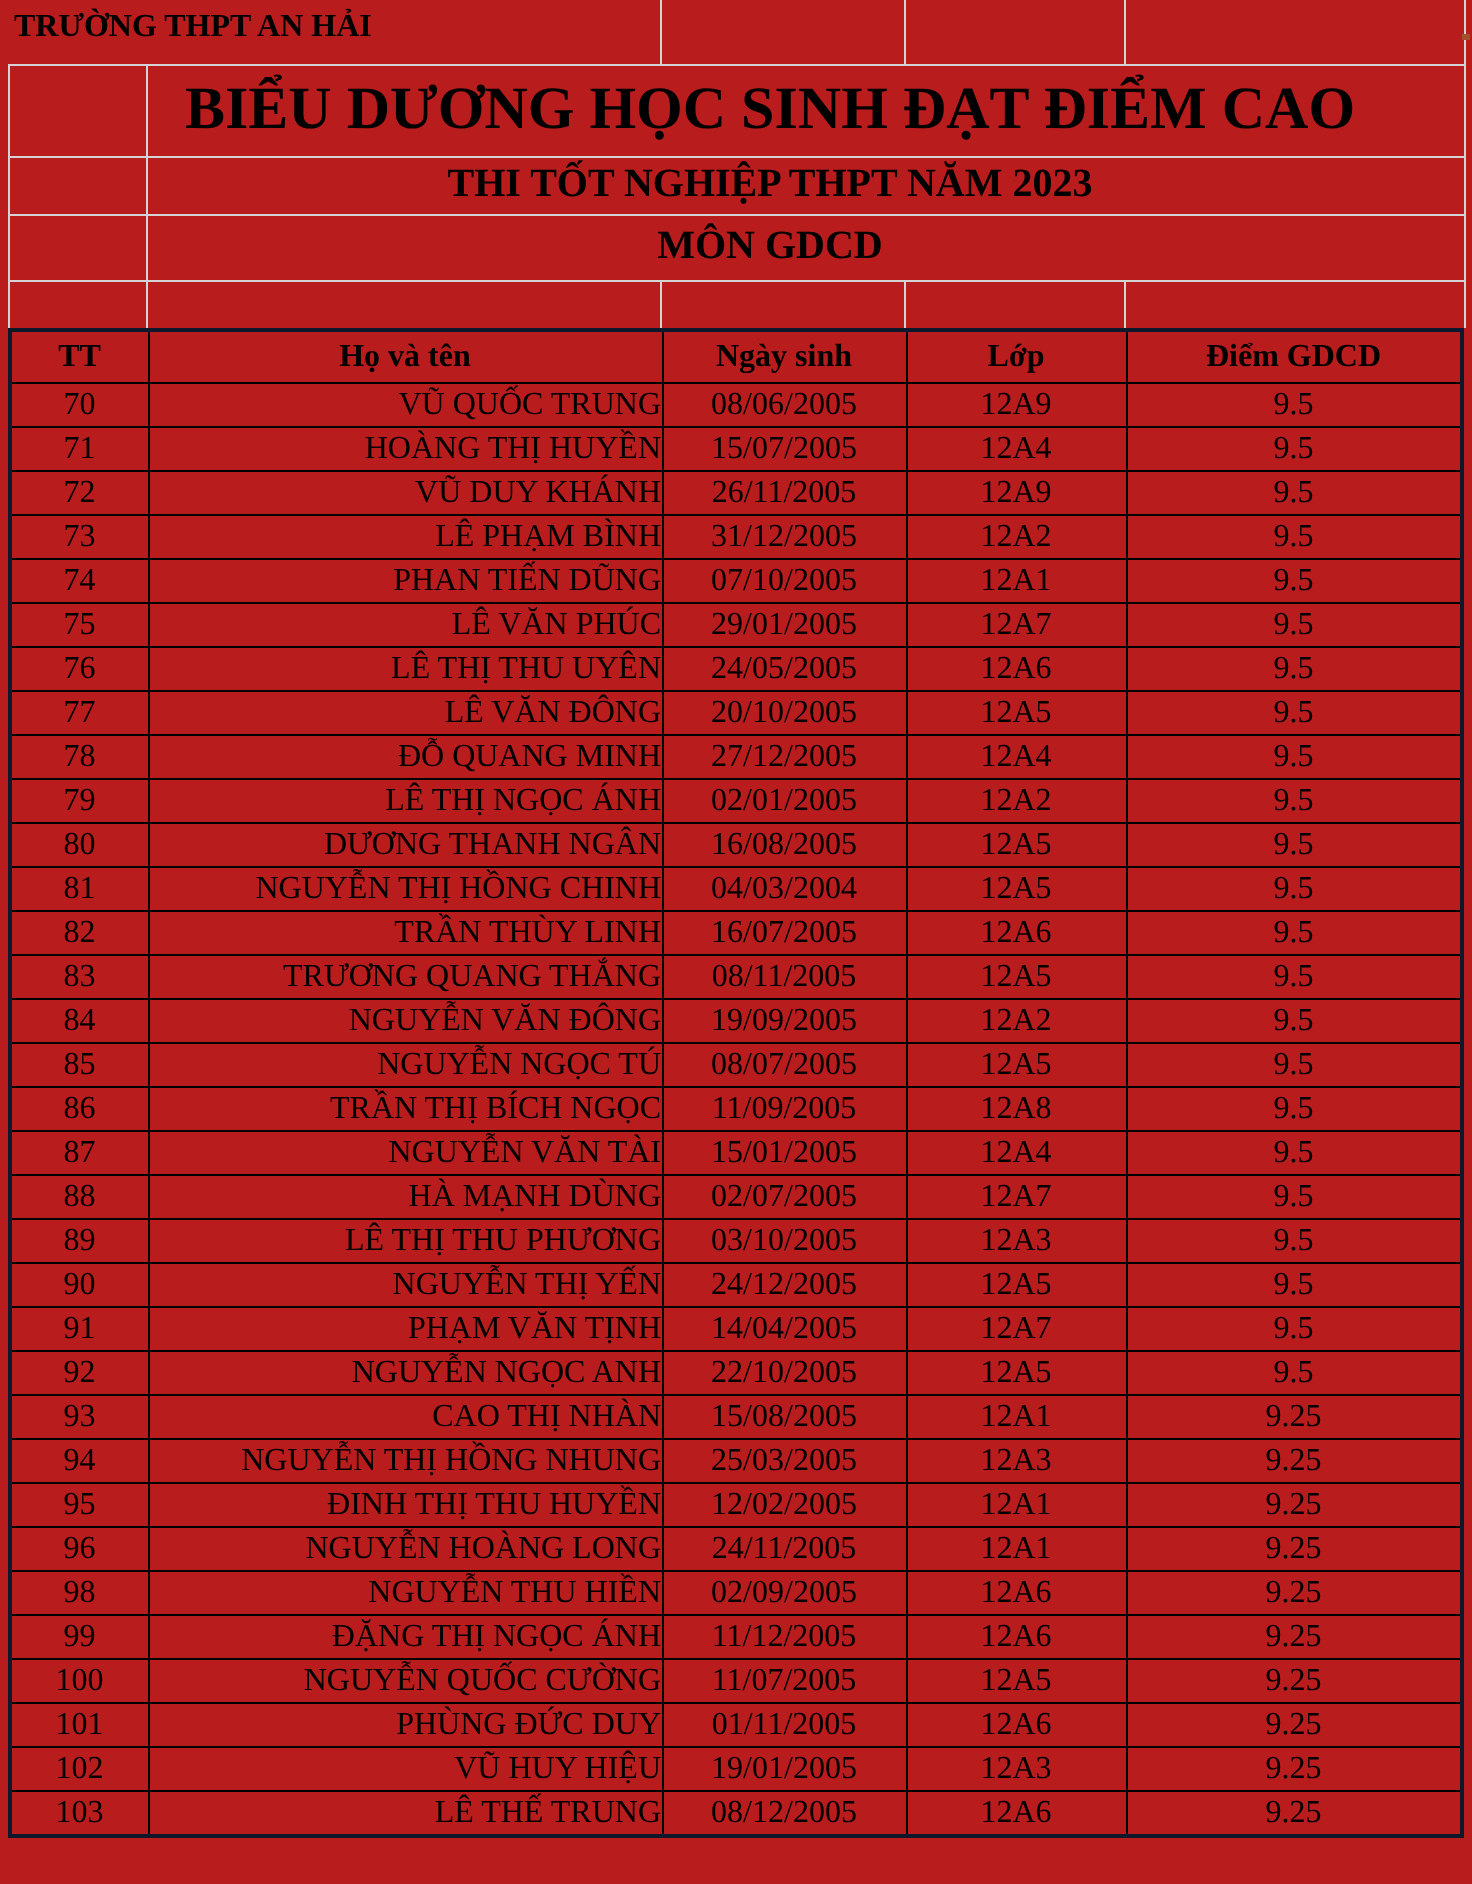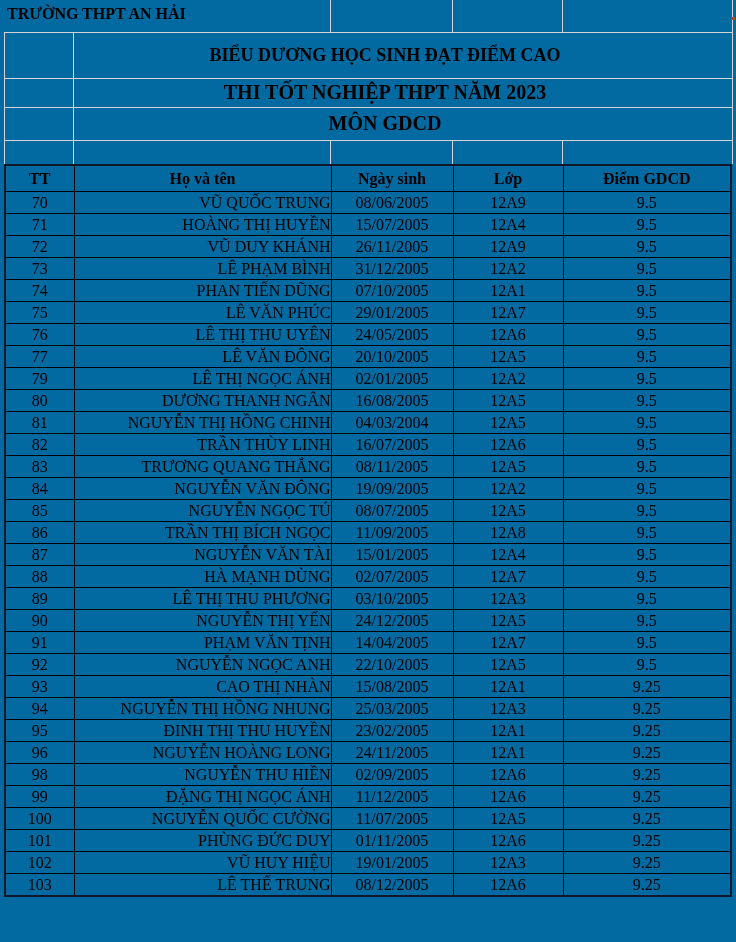--- a/index.html
+++ b/index.html
@@ -1,34 +1,34 @@
 <!DOCTYPE html>
 <html><head>
 <meta charset="utf-8">
 <style>
   html,body { margin:0; padding:0; background:#fff; }
   .sheet {
-    position:relative; width:736px; height:942px; background:#0369a1;
+    position:relative; width:736px; height:942px; background:#b91c1c;
     font-family:"Liberation Serif","DejaVu Serif",serif; color:#000;
     overflow:hidden;
   }
   
   .gl { position:absolute; background:#d4d4d4; }
   .gl.h { height:1px; left:4px; width:728px; }
   .gl.v { width:1px; }
 
   .school {
     position:absolute; left:7px; top:5px;
     font-weight:bold; font-size:16px; white-space:nowrap;
   }
   .title {
     position:absolute; left:73px; width:624px; text-align:center;
     font-weight:bold; white-space:nowrap;
   }
-  .t1 { top:32px; height:46px; line-height:46px; font-size:18px; }
+  .t1 { top:32px; height:46px; line-height:46px; font-size:30px; }
   .t2 { top:78px; height:29px; line-height:29px; font-size:20px; }
   .t3 { top:107px; height:33px; line-height:33px; font-size:20px; }
 
   .corner-mark { position:absolute; left:731px; top:17px; width:4px; height:3px; background:#a0522d; }
 
   table.students {
     position:absolute; top:164px; left:4px; width:726px;
     border-collapse:collapse; table-layout:fixed;
     border:2px solid #0f172a;
   }
@@ -133,20 +133,27 @@
           <td class="c-score">9.5</td>
         </tr>
         <tr>
           <td class="c-tt">77</td>
           <td class="c-name">LÊ VĂN ĐÔNG</td>
           <td class="c-dob">20/10/2005</td>
           <td class="c-cls">12A5</td>
           <td class="c-score">9.5</td>
         </tr>
         <tr>
+          <td class="c-tt">78</td>
+          <td class="c-name">ĐỖ QUANG MINH</td>
+          <td class="c-dob">27/12/2005</td>
+          <td class="c-cls">12A4</td>
+          <td class="c-score">9.5</td>
+        </tr>
+        <tr>
           <td class="c-tt">79</td>
           <td class="c-name">LÊ THỊ NGỌC ÁNH</td>
           <td class="c-dob">02/01/2005</td>
           <td class="c-cls">12A2</td>
           <td class="c-score">9.5</td>
         </tr>
         <tr>
           <td class="c-tt">80</td>
           <td class="c-name">DƯƠNG THANH NGÂN</td>
           <td class="c-dob">16/08/2005</td>
@@ -247,21 +254,21 @@
         <tr>
           <td class="c-tt">94</td>
           <td class="c-name">NGUYỄN THỊ HỒNG NHUNG</td>
           <td class="c-dob">25/03/2005</td>
           <td class="c-cls">12A3</td>
           <td class="c-score">9.25</td>
         </tr>
         <tr>
           <td class="c-tt">95</td>
           <td class="c-name">ĐINH THỊ THU HUYỀN</td>
-          <td class="c-dob">23/02/2005</td>
+          <td class="c-dob">12/02/2005</td>
           <td class="c-cls">12A1</td>
           <td class="c-score">9.25</td>
         </tr>
         <tr>
           <td class="c-tt">96</td>
           <td class="c-name">NGUYỄN HOÀNG LONG</td>
           <td class="c-dob">24/11/2005</td>
           <td class="c-cls">12A1</td>
           <td class="c-score">9.25</td>
         </tr>

